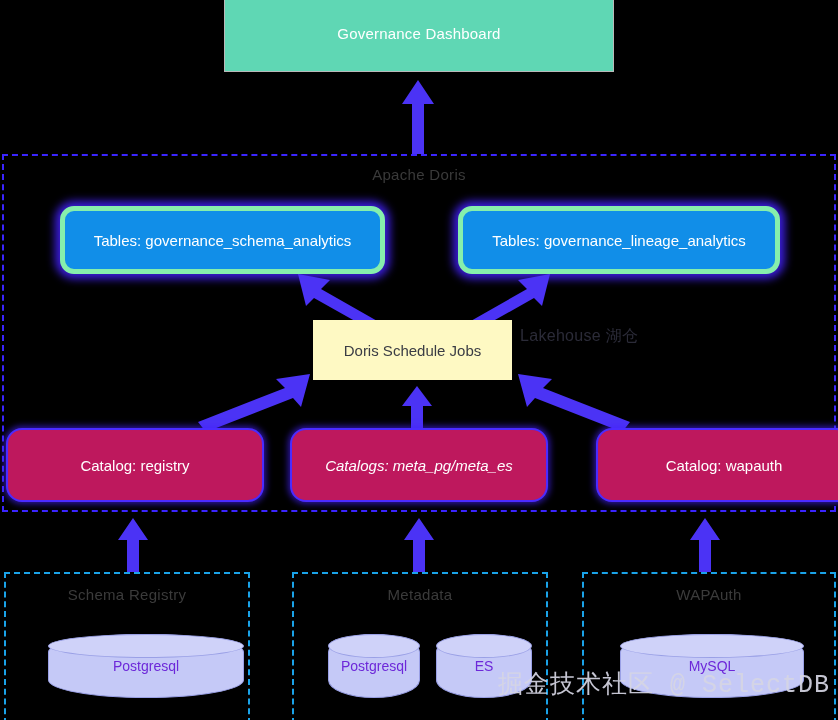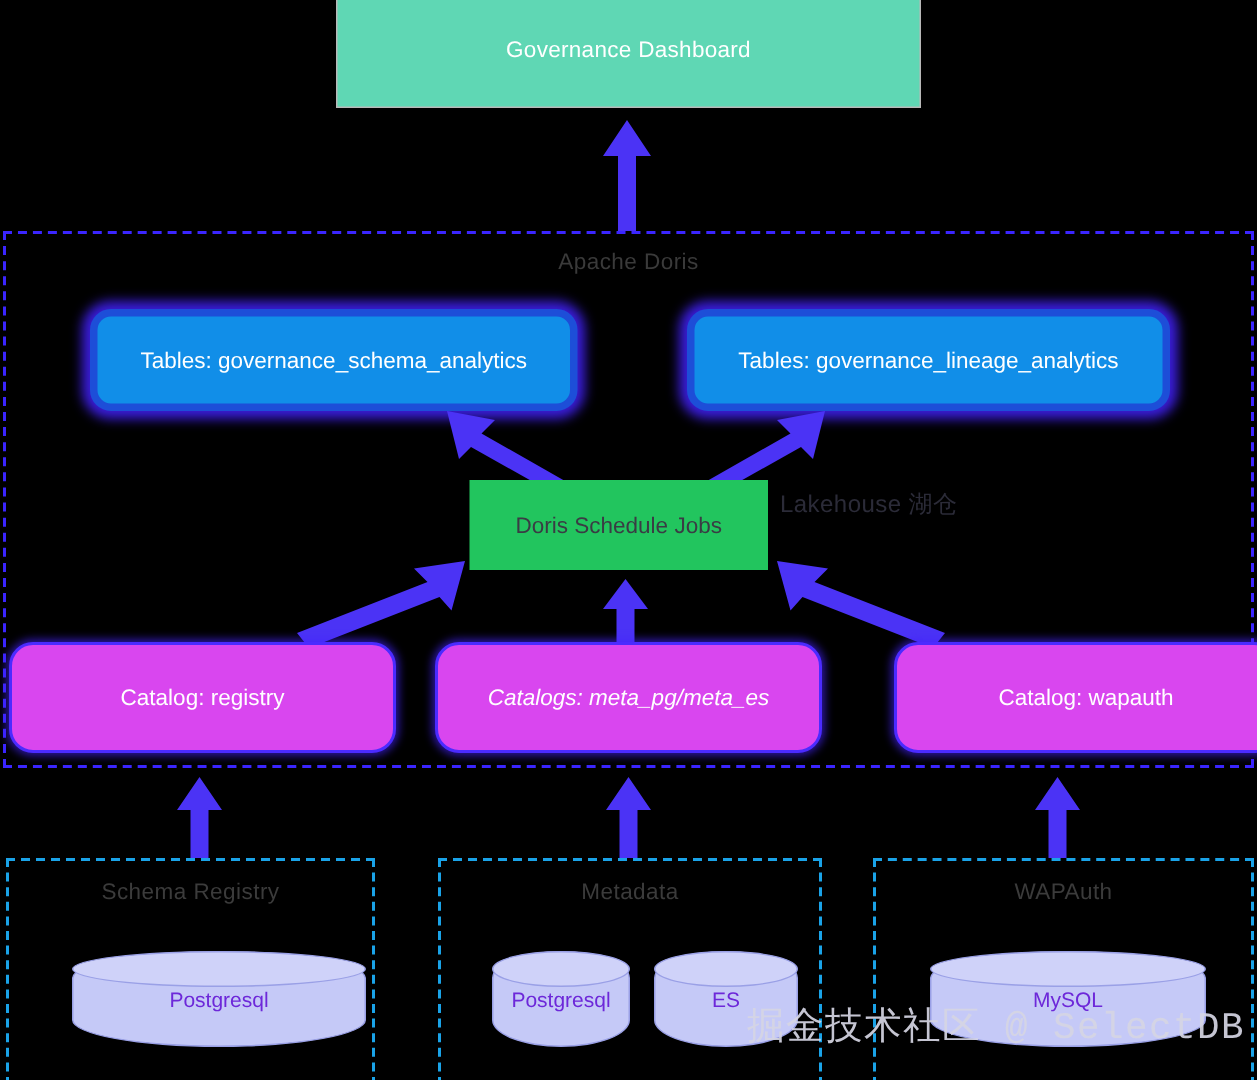--- a/index.html
+++ b/index.html
@@ -77,48 +77,48 @@
   }
   .src-schema { left: 4px;   top: 572px; width: 246px; height: 152px; }
   .src-meta   { left: 292px; top: 572px; width: 256px; height: 152px; }
   .src-wap    { left: 582px; top: 572px; width: 254px; height: 152px; }
 
   
   .table-node {
     height: 68px;
     border-radius: 14px;
     background: #118ee8;
-    border: 5px solid #1d4ed8;
+    border: 5px solid #86efac;
     display: flex;
     align-items: center;
     justify-content: center;
     color: #ffffff;
     font-size: 15px;
     box-shadow: 0 0 8px 5px rgba(68,34,255,.85);
   }
   .table-schema  { left: 60px;  top: 206px; width: 325px; }
   .table-lineage { left: 458px; top: 206px; width: 322px; }
 
   
   .jobs-node {
     left: 313px; top: 320px;
     width: 199px; height: 60px;
-    background: #22c55e;
+    background: #fef9c3;
     color: #3a3c44;
     display: flex;
     align-items: center;
     justify-content: center;
     font-size: 15px;
   }
 
   
   .catalog-node {
     height: 74px;
     border-radius: 16px;
-    background: #d946ef;
+    background: #be185d;
     border: 2px solid #4b2bff;
     display: flex;
     align-items: center;
     justify-content: center;
     color: #ffffff;
     font-size: 15px;
     box-shadow: 0 0 6px 2px rgba(68,34,250,.65);
   }
   .cat-registry { left: 6px;   top: 428px; width: 258px; }
   .cat-meta     { left: 290px; top: 428px; width: 258px; font-style: italic; }

